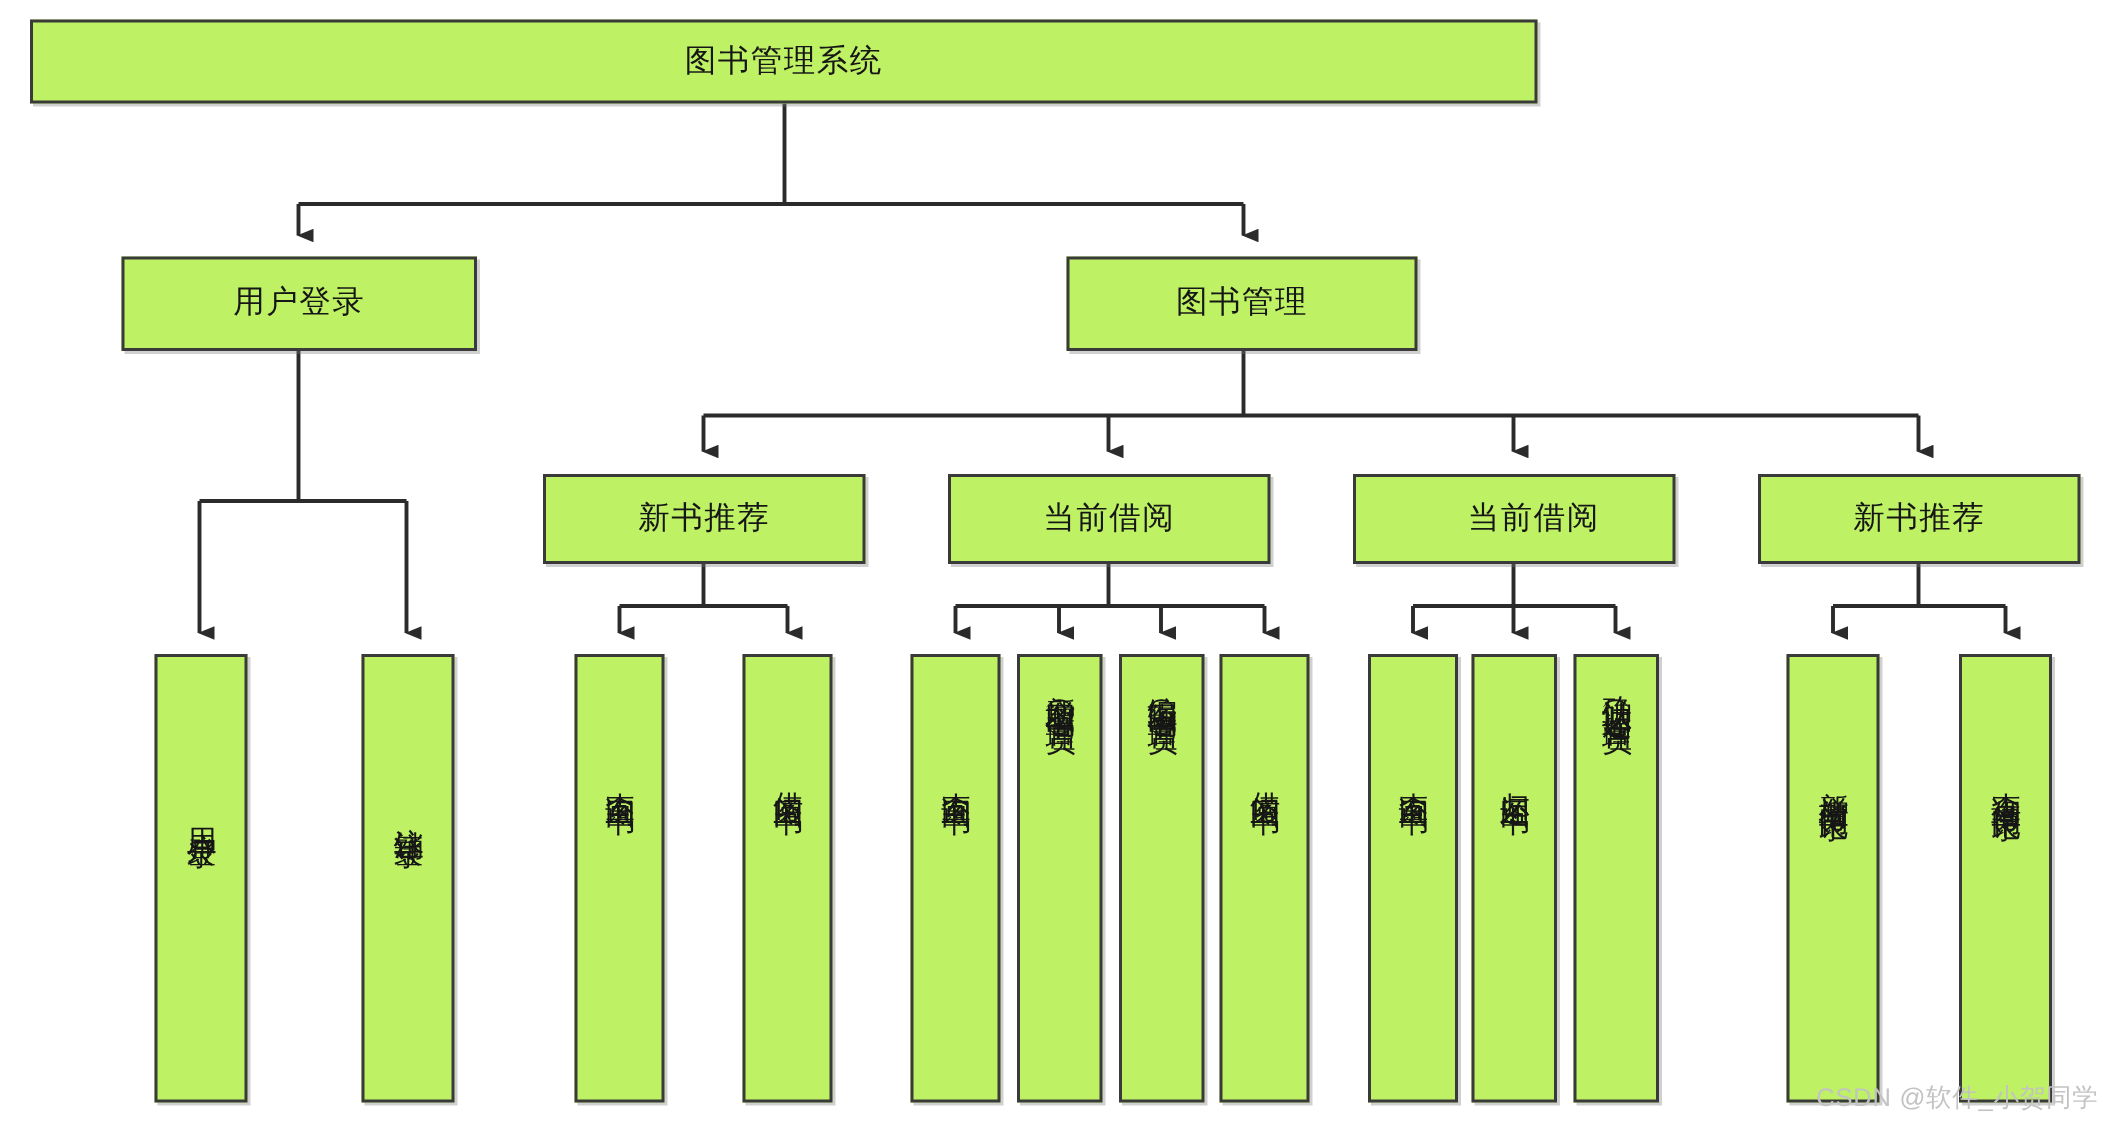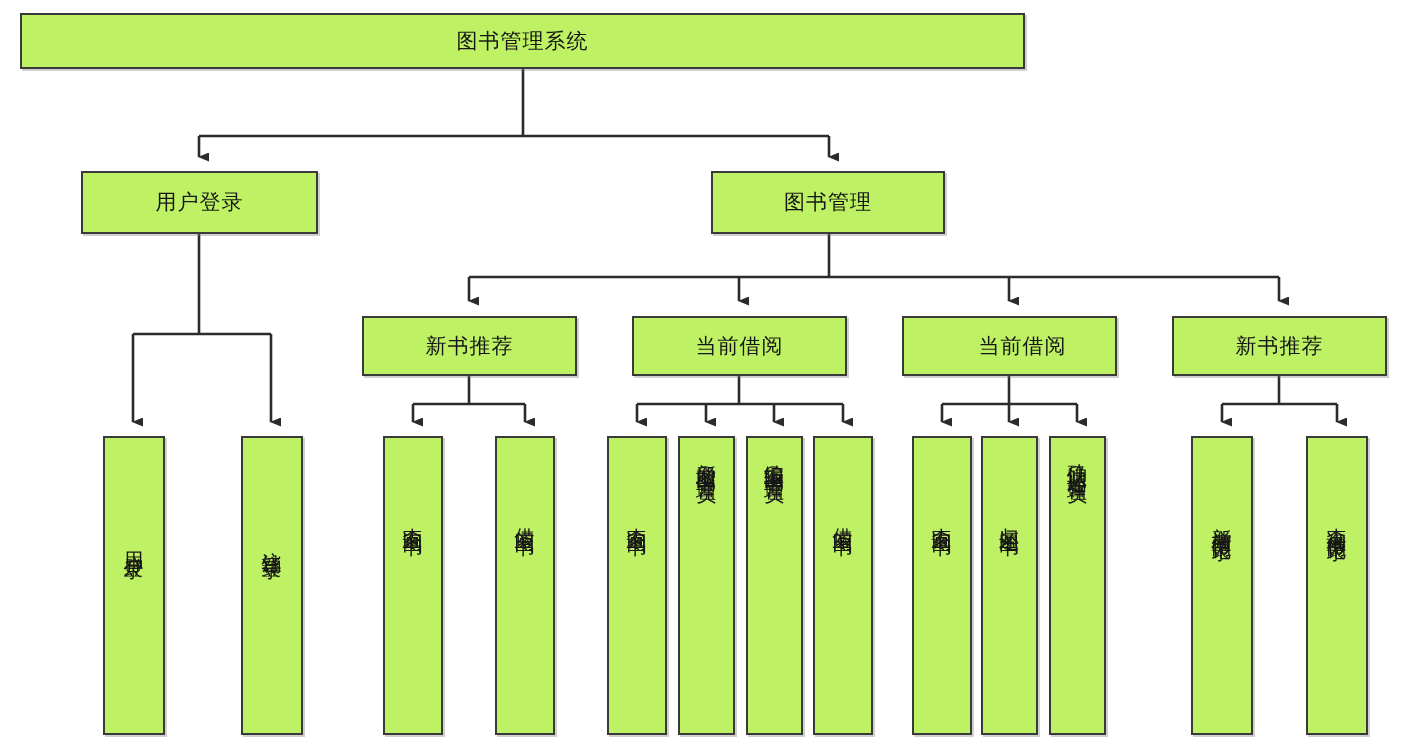--- a/index.html
+++ b/index.html
@@ -185,14 +185,15 @@
     <span class="label">确认归还（管理员）</span>
   </div>
 
   <div class="node leaf mid" style="left:1191px; top:436px; width:62px; height:299px;">
     <span class="label">新增借阅记录</span>
   </div>
   <div class="node leaf mid" style="left:1306px; top:436px; width:62px; height:299px;">
     <span class="label">查询借阅记录</span>
   </div>
 
+  <div class="watermark">CSDN @软件_小贺同学</div>
 
 </div>
 
 </body></html>

